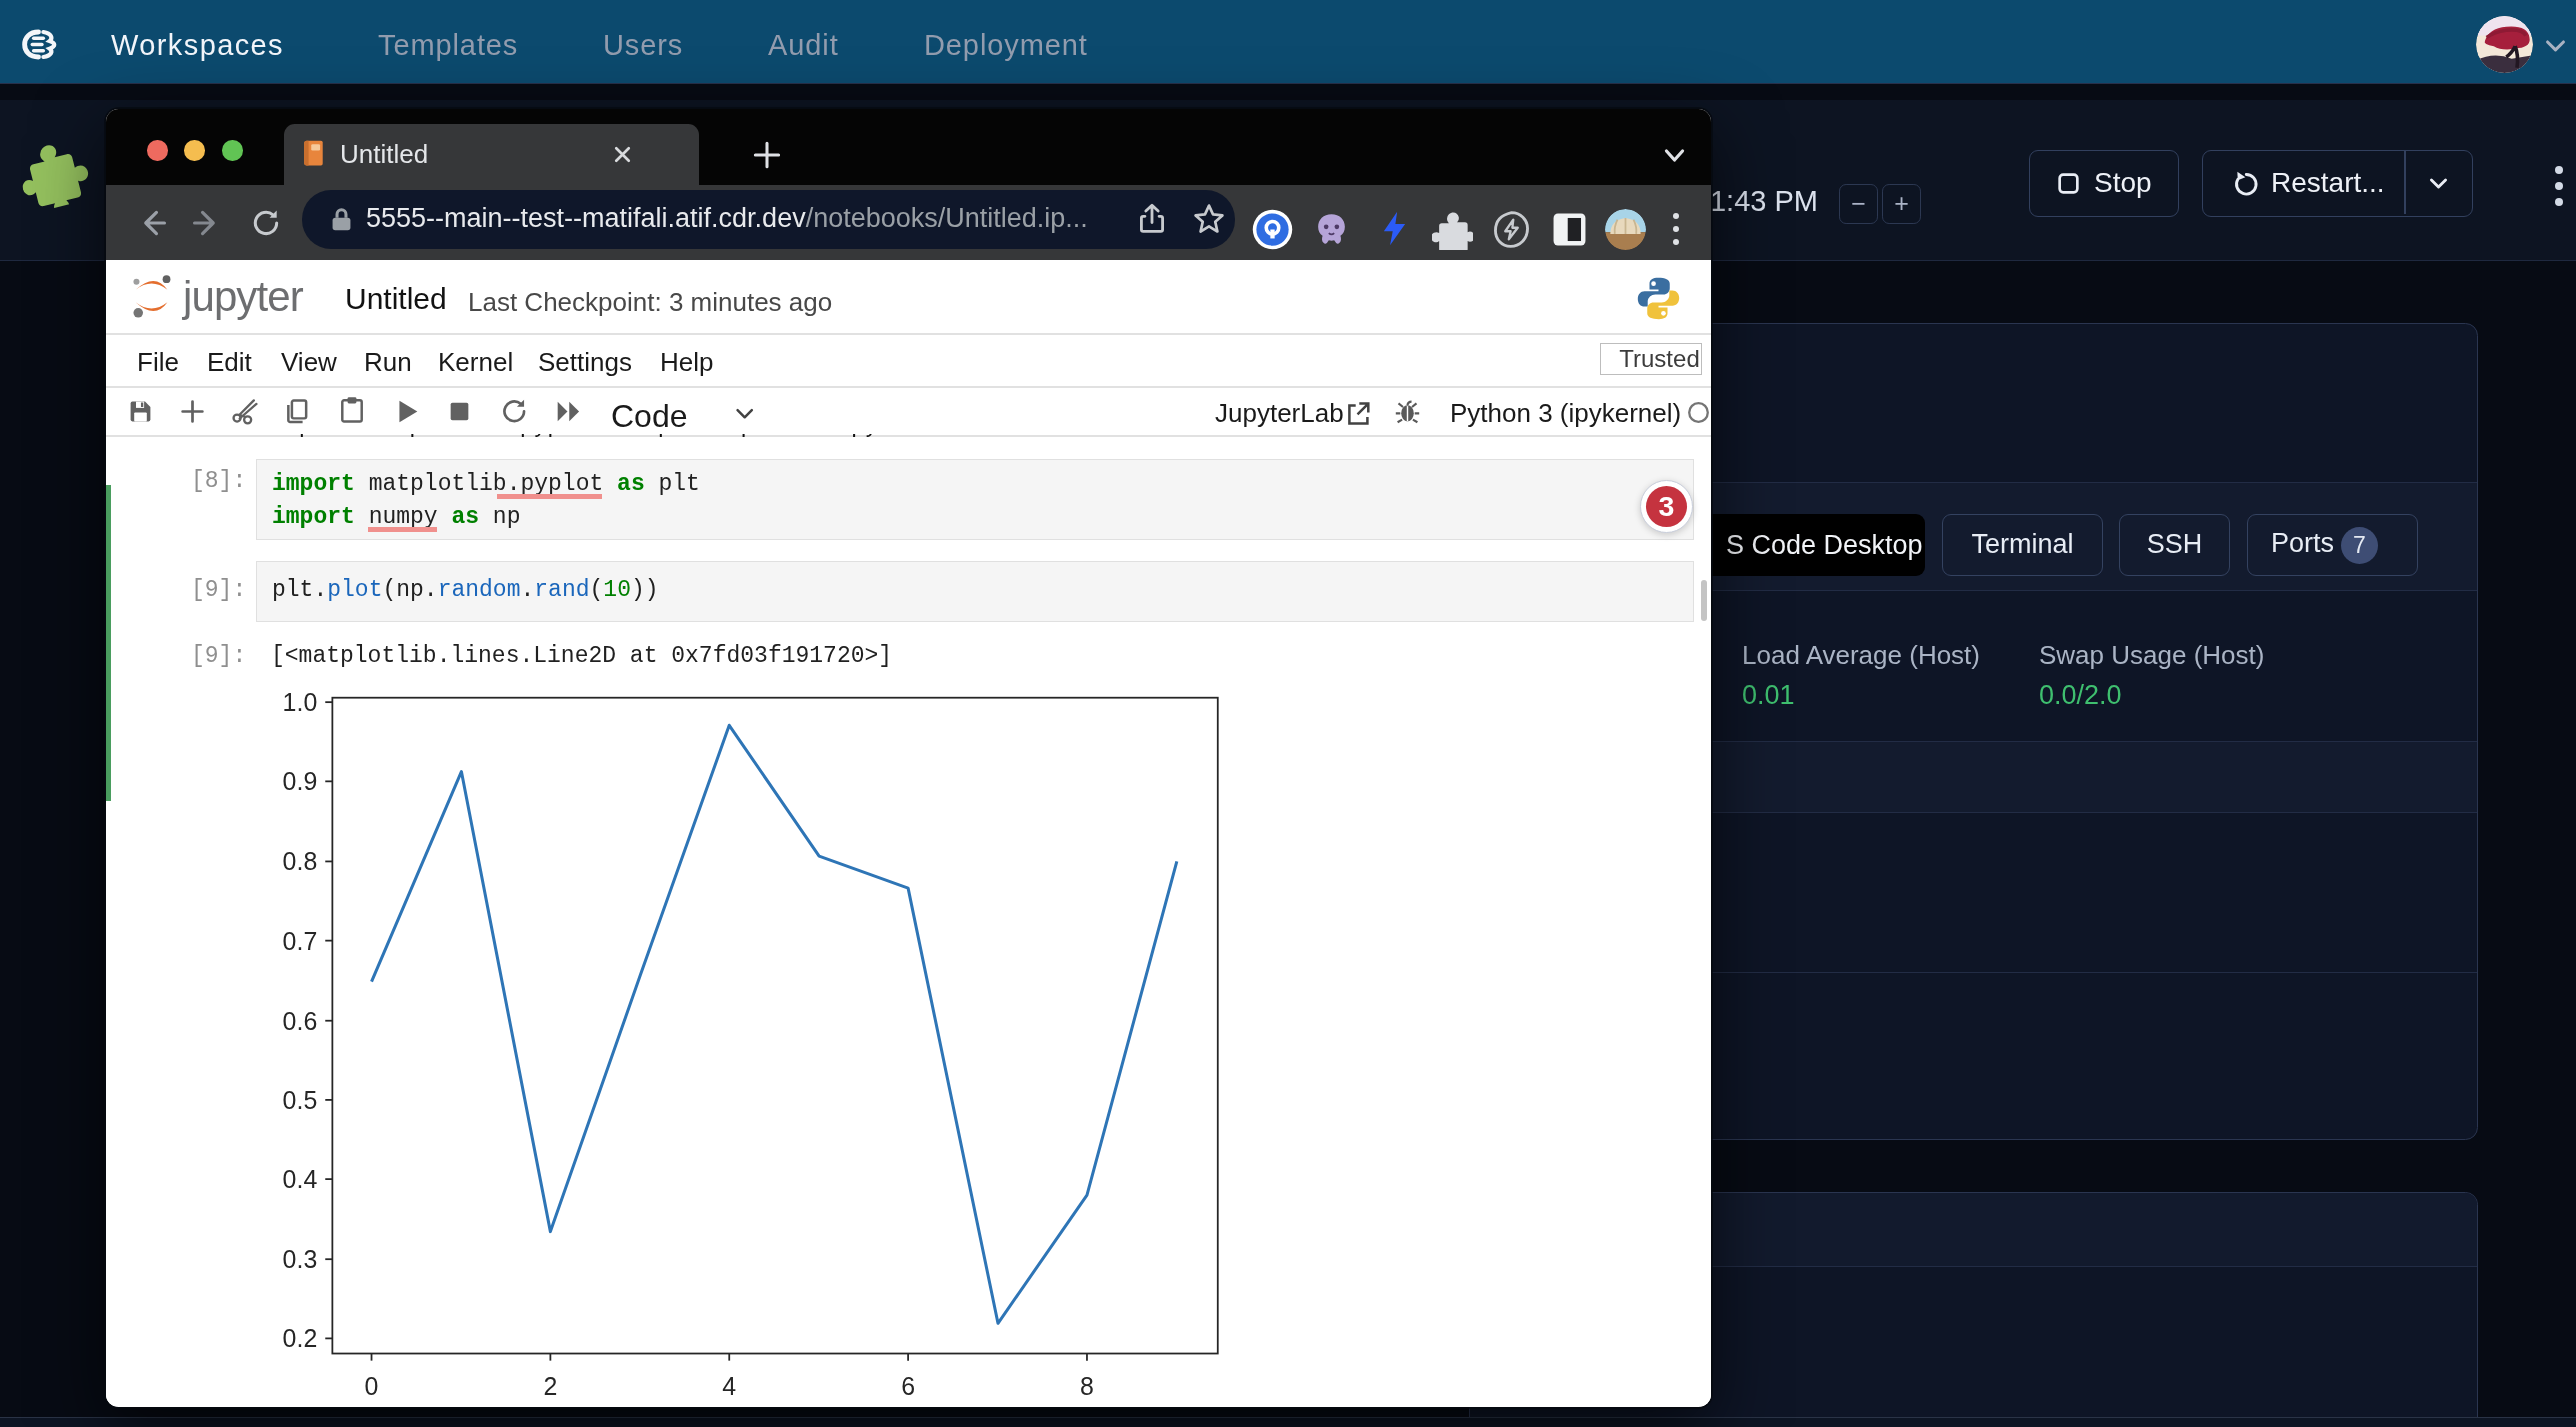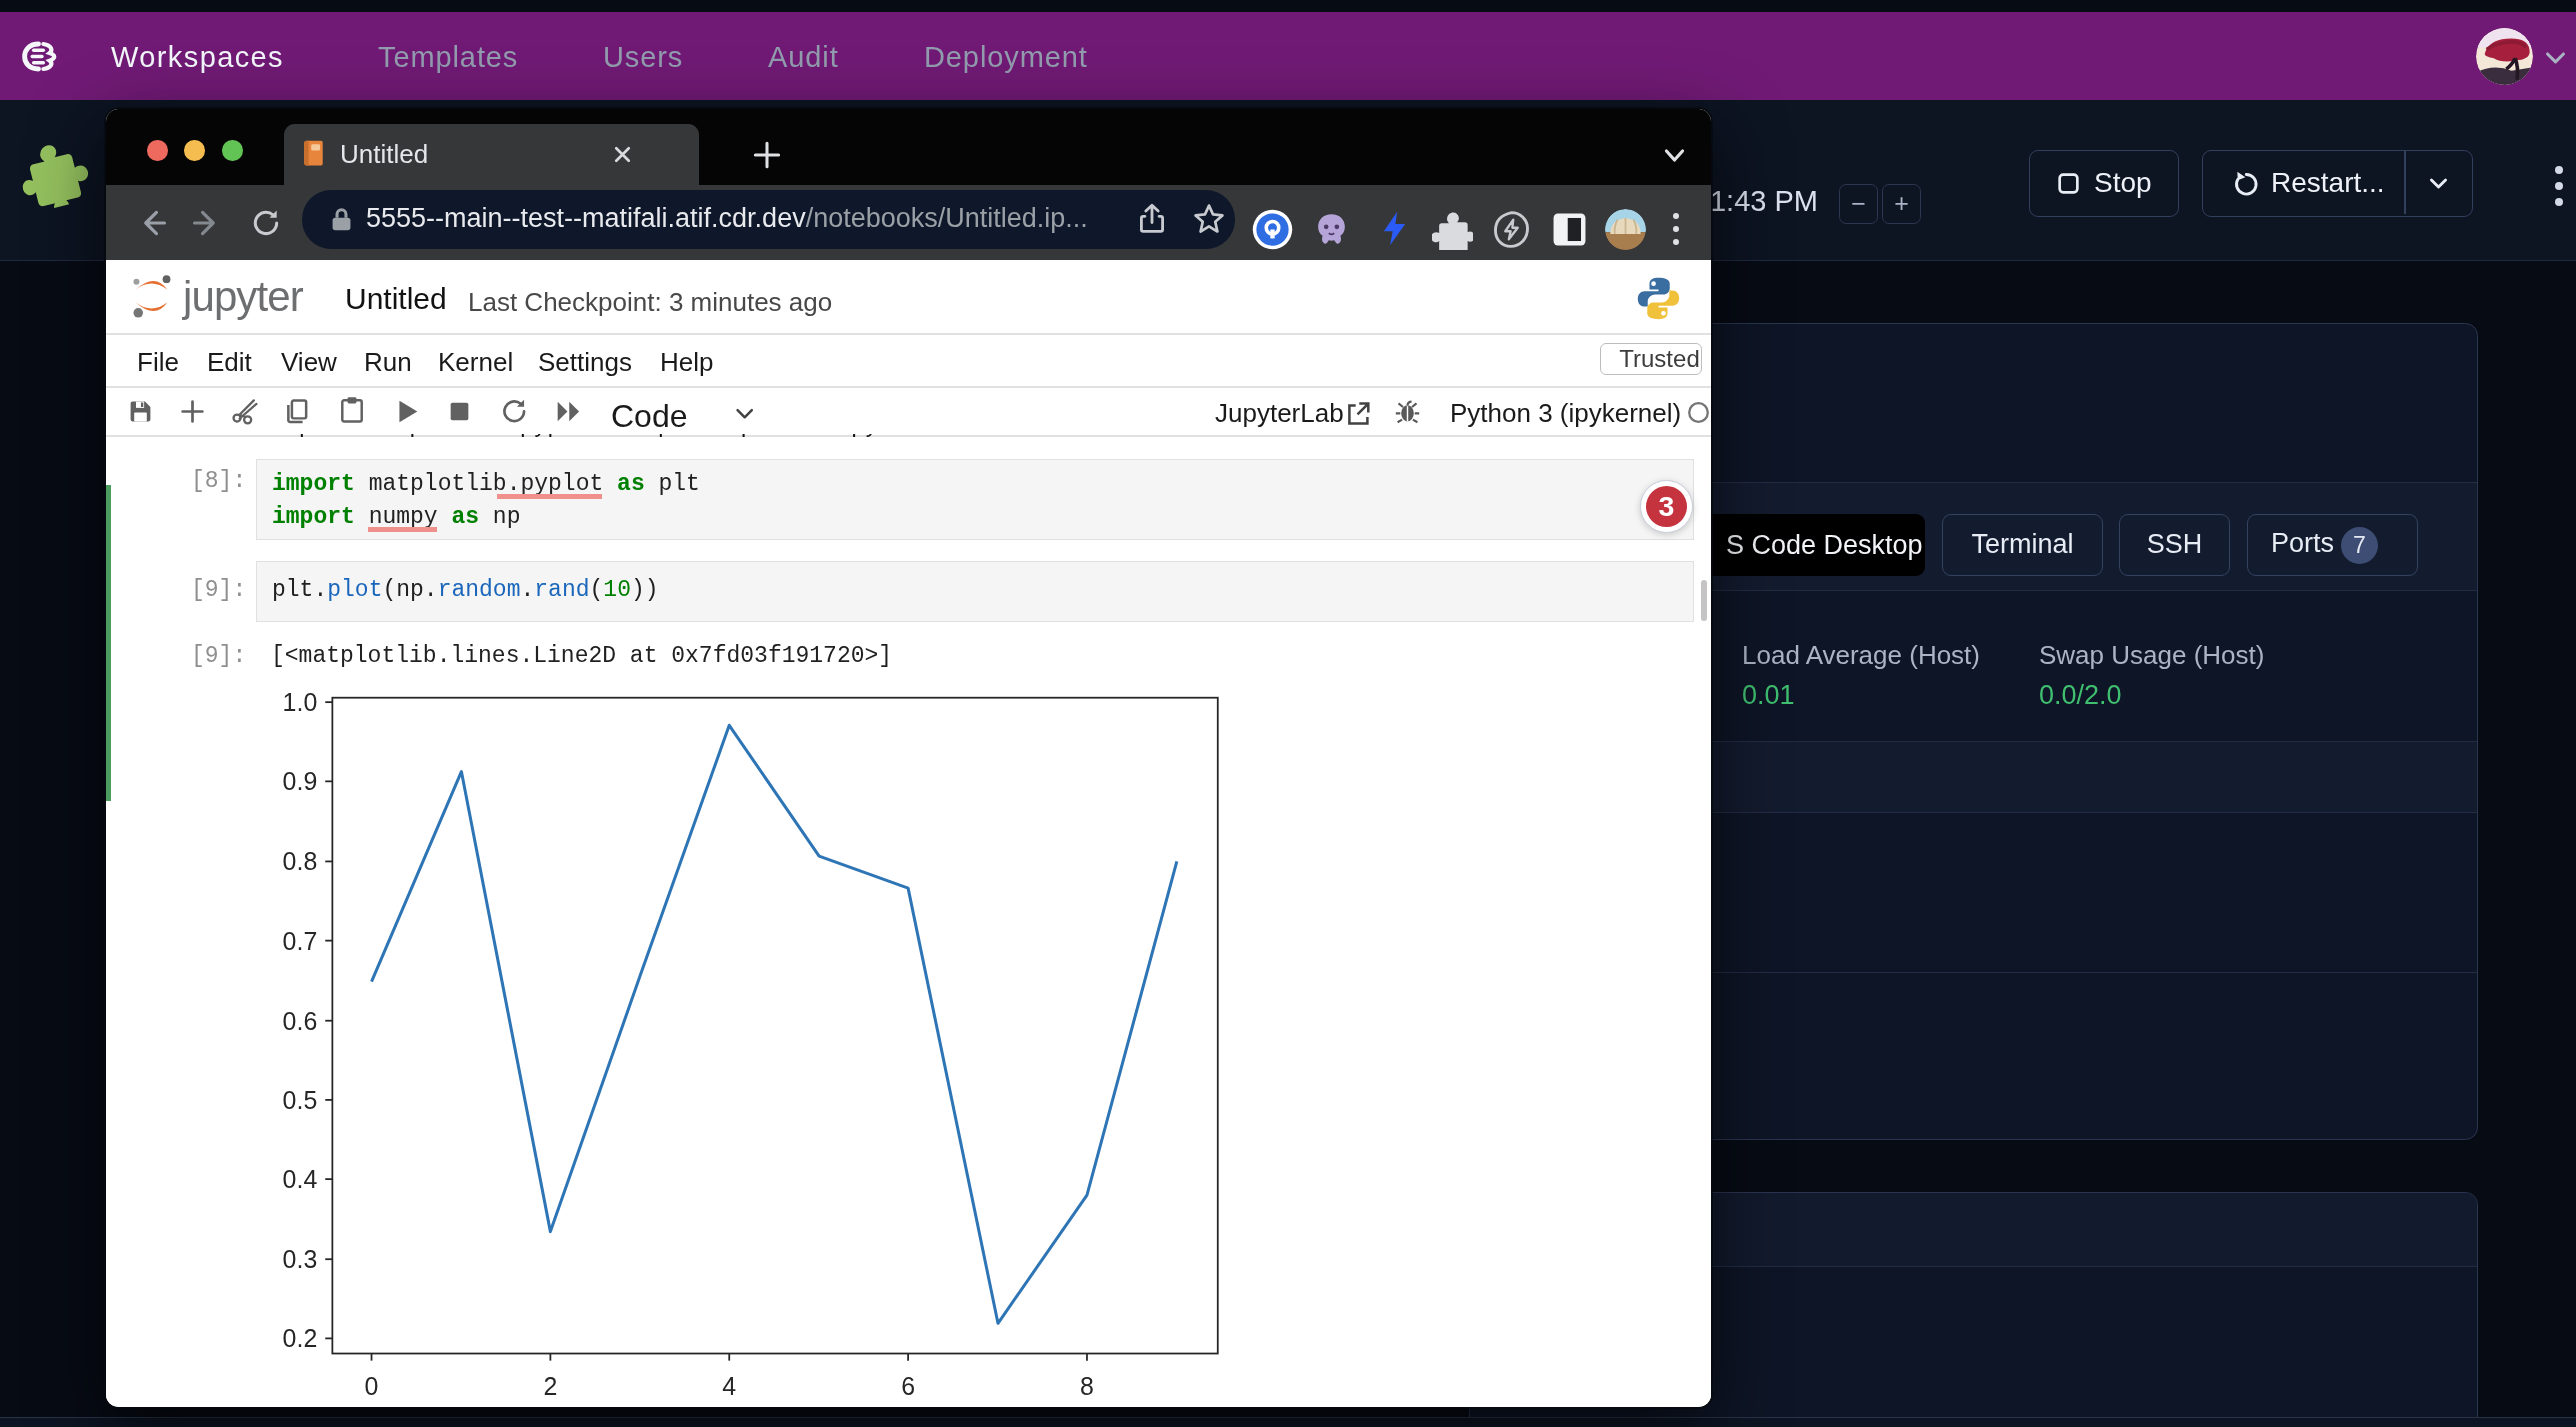--- a/index.html
+++ b/index.html
@@ -3,21 +3,21 @@
 <meta charset="utf-8">
 <style>
   * { margin:0; padding:0; box-sizing:border-box; }
   html,body { width:2576px; height:1428px; overflow:hidden; }
   body { background:#070b14; font-family:"Liberation Sans", sans-serif; position:relative; }
   .abs { position:absolute; }
 </style>
 </head>
 <body>
 
-<div class="abs" id="navbar" style="left:0;top:12px;width:2576px;height:98px;background:#701a75;border-bottom:1.8px solid #28304a;">
+<div class="abs" id="navbar" style="left:0;top:0;width:2576px;height:84px;background:#0c4a6e;border-bottom:1.8px solid #28304a;">
   <svg class="abs" style="left:17px;top:23px;" width="43" height="43" viewBox="0 0 62 62">
     <g fill="none" stroke="#f4f6f9" stroke-width="7" stroke-linecap="round">
       <path d="M31 13 C 18 13, 11 21, 11 31 C 11 41, 18 49, 31 49"></path>
       <path d="M38 13 C 50 15, 52 22, 47 26 C 56 29, 56 34, 47 37 C 52 41, 50 47, 38 49" stroke-width="6"></path>
     </g>
     <g stroke="#f4f6f9" stroke-width="5" stroke-linecap="round">
       <line x1="24" y1="22" x2="38" y2="22"></line>
       <line x1="22" y1="31" x2="36" y2="31"></line>
       <line x1="24" y1="40" x2="38" y2="40"></line>
     </g>
@@ -222,21 +222,21 @@
     </svg>
     <div class="abs" style="left:0;top:73px;width:1605px;height:1.8px;background:#e1e1e1;"></div>
 
     <div class="abs" style="left:31px;top:87px;font-size:26px;color:#1a1a1a;">File</div>
     <div class="abs" style="left:101px;top:87px;font-size:26px;color:#1a1a1a;">Edit</div>
     <div class="abs" style="left:175px;top:87px;font-size:26px;color:#1a1a1a;">View</div>
     <div class="abs" style="left:258px;top:87px;font-size:26px;color:#1a1a1a;">Run</div>
     <div class="abs" style="left:332px;top:87px;font-size:26px;color:#1a1a1a;">Kernel</div>
     <div class="abs" style="left:432px;top:87px;font-size:26px;color:#1a1a1a;">Settings</div>
     <div class="abs" style="left:554px;top:87px;font-size:26px;color:#1a1a1a;">Help</div>
-    <div class="abs" style="left:1494px;top:83px;width:102px;height:32px;border:1.8px solid #bdbdbd;border-radius:6px;font-size:24px;color:#3c3c3c;text-align:center;line-height:29px;padding-left:17px;">Trusted</div>
+    <div class="abs" style="left:1494px;top:83px;width:102px;height:32px;border:1.8px solid #bdbdbd;border-radius:0;font-size:24px;color:#3c3c3c;text-align:center;line-height:29px;padding-left:17px;">Trusted</div>
     <div class="abs" style="left:0;top:126px;width:1605px;height:1.8px;background:#e1e1e1;"></div>
 
     <svg class="abs" style="left:20.5px;top:138px;" width="27" height="27" viewBox="0 0 30 30">
       <path d="M4 6 q0-2 2-2 H20 L26 10 V24 q0 2 -2 2 H6 q-2 0 -2-2 Z" fill="#616161"></path>
       <rect x="10" y="4" width="9" height="7" fill="#fff"></rect>
       <rect x="15.5" y="5" width="2.6" height="5" fill="#616161"></rect>
       <rect x="8" y="16" width="14" height="10" rx="1" fill="#fff"></rect>
     </svg>
     <svg class="abs" style="left:73px;top:138px;" width="27" height="27" viewBox="0 0 30 30">
         <path d="M15 4 V26 M4 15 H26" stroke="#616161" stroke-width="3" stroke-linecap="round"></path>

